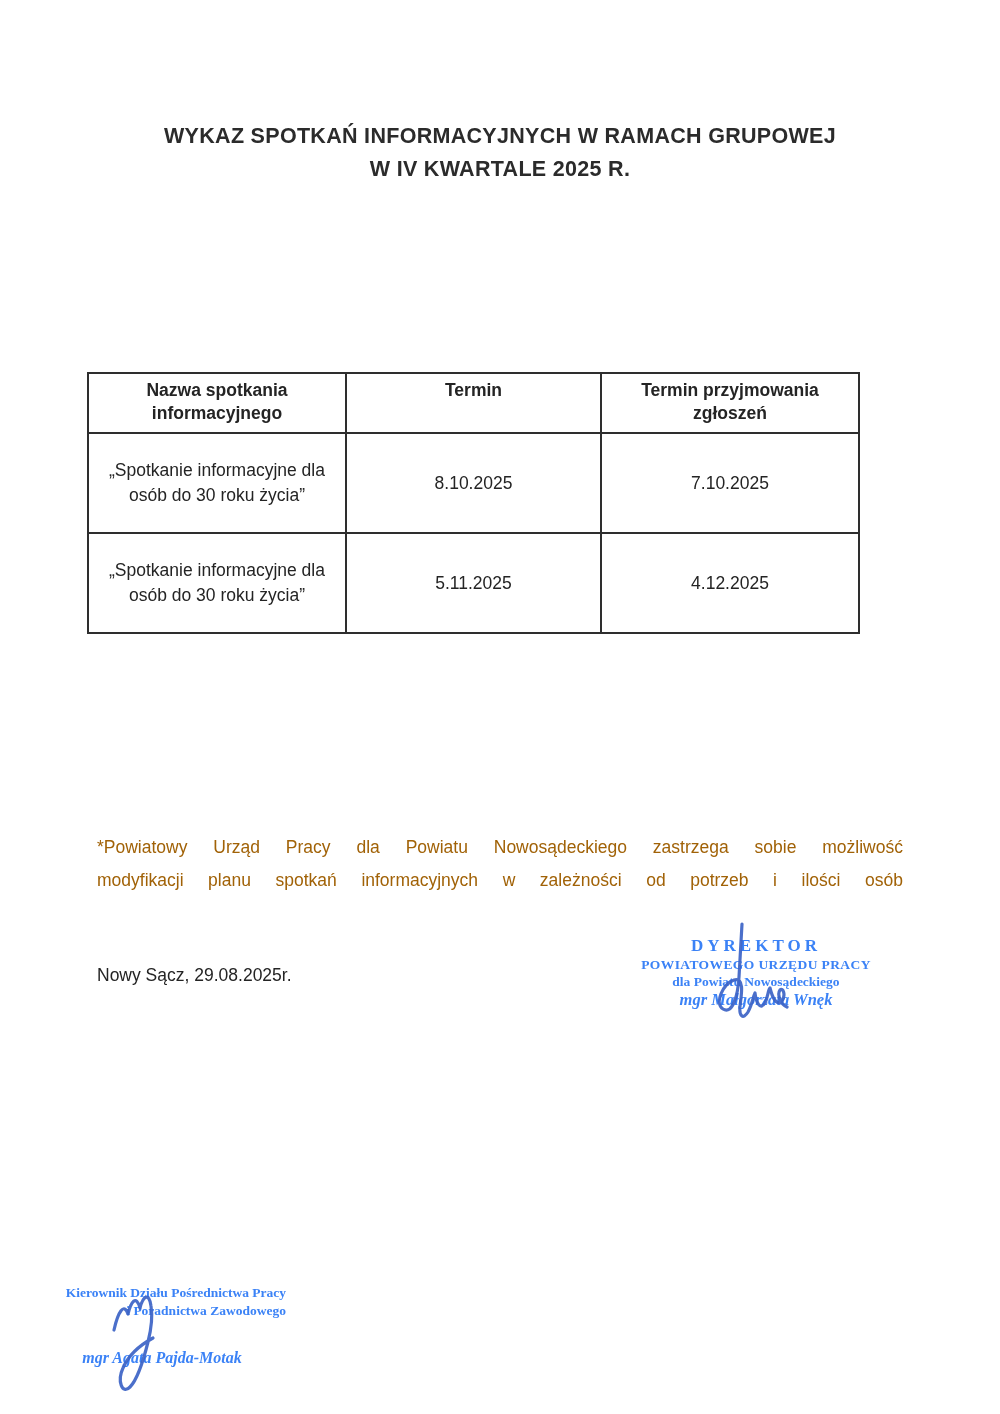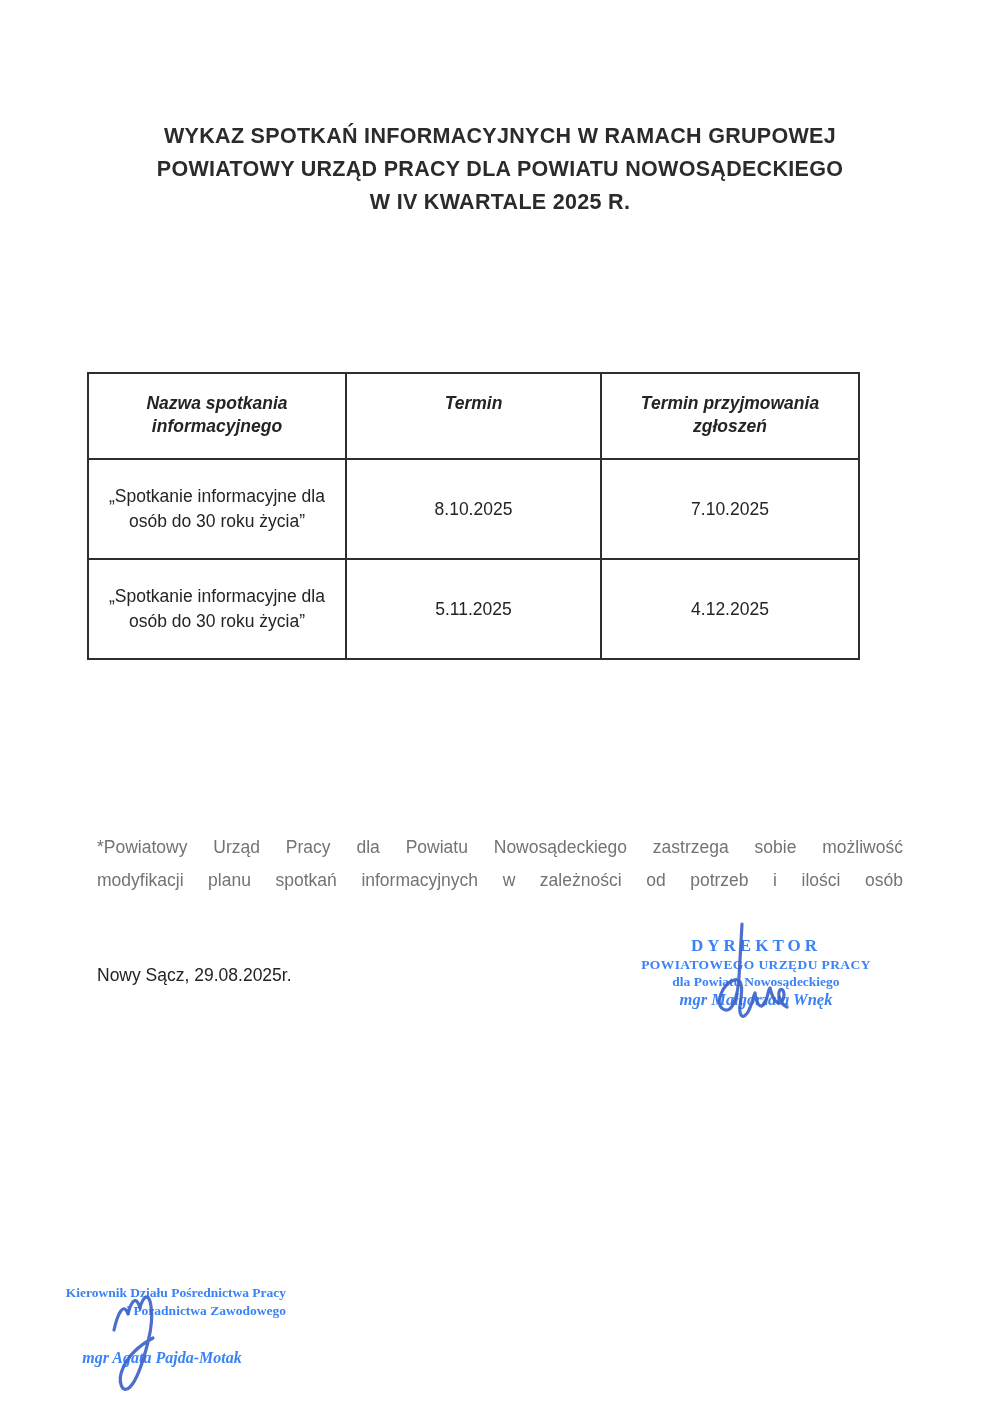--- a/index.html
+++ b/index.html
@@ -21,33 +21,33 @@
   table.meetings {
     position:absolute; left:87px; top:372px;
     border-collapse:collapse; table-layout:fixed; width:771px;
     color:#242424;
   }
   table.meetings th, table.meetings td {
     border:2px solid #2e2e2e; text-align:center; background:#fff;
   }
   table.meetings th {
     vertical-align:top; font-weight:bold; font-size:17.5px; line-height:23px;
-    height:48px; padding:18px 10px;font-style:italic;
+    height:48px; padding:5px 10px;
   }
   table.meetings td {
     vertical-align:middle; font-size:17.5px; line-height:25px; height:90px;
     padding:4px 10px;
   }
   td.namecell { padding:4px 24px; }
   .w-name { width:258px; } .w-termin { width:255px; } .w-zgl { width:258px; }
 
   
   .footnote {
     position:absolute; left:97px; top:831px; width:806px;
-    font-size:17.5px; line-height:33px; color:#737373;
+    font-size:17.5px; line-height:33px; color:#a16207;
   }
   .fl { text-align:justify; }
   .fl.j { text-align-last:justify; }
 
   .dateline {
     position:absolute; left:97px; top:965px;
     font-size:17.5px; color:#242424;
   }
 
   
@@ -72,21 +72,20 @@
   .sig-director { left:696px; top:922px; }
   .sig-manager  { left:100px; top:1286px; }
 </style>
 </head>
 <body>
 
 <div class="page">
 
   <div class="title">
     <div>WYKAZ SPOTKAŃ INFORMACYJNYCH W RAMACH GRUPOWEJ</div>
-    <div>POWIATOWY URZĄD PRACY DLA POWIATU NOWOSĄDECKIEGO</div>
     <div>W IV KWARTALE 2025 R.</div>
   </div>
 
   <table class="meetings">
     <colgroup>
         <col class="w-name">
         <col class="w-termin">
         <col class="w-zgl">
       </colgroup>
     <thead>

